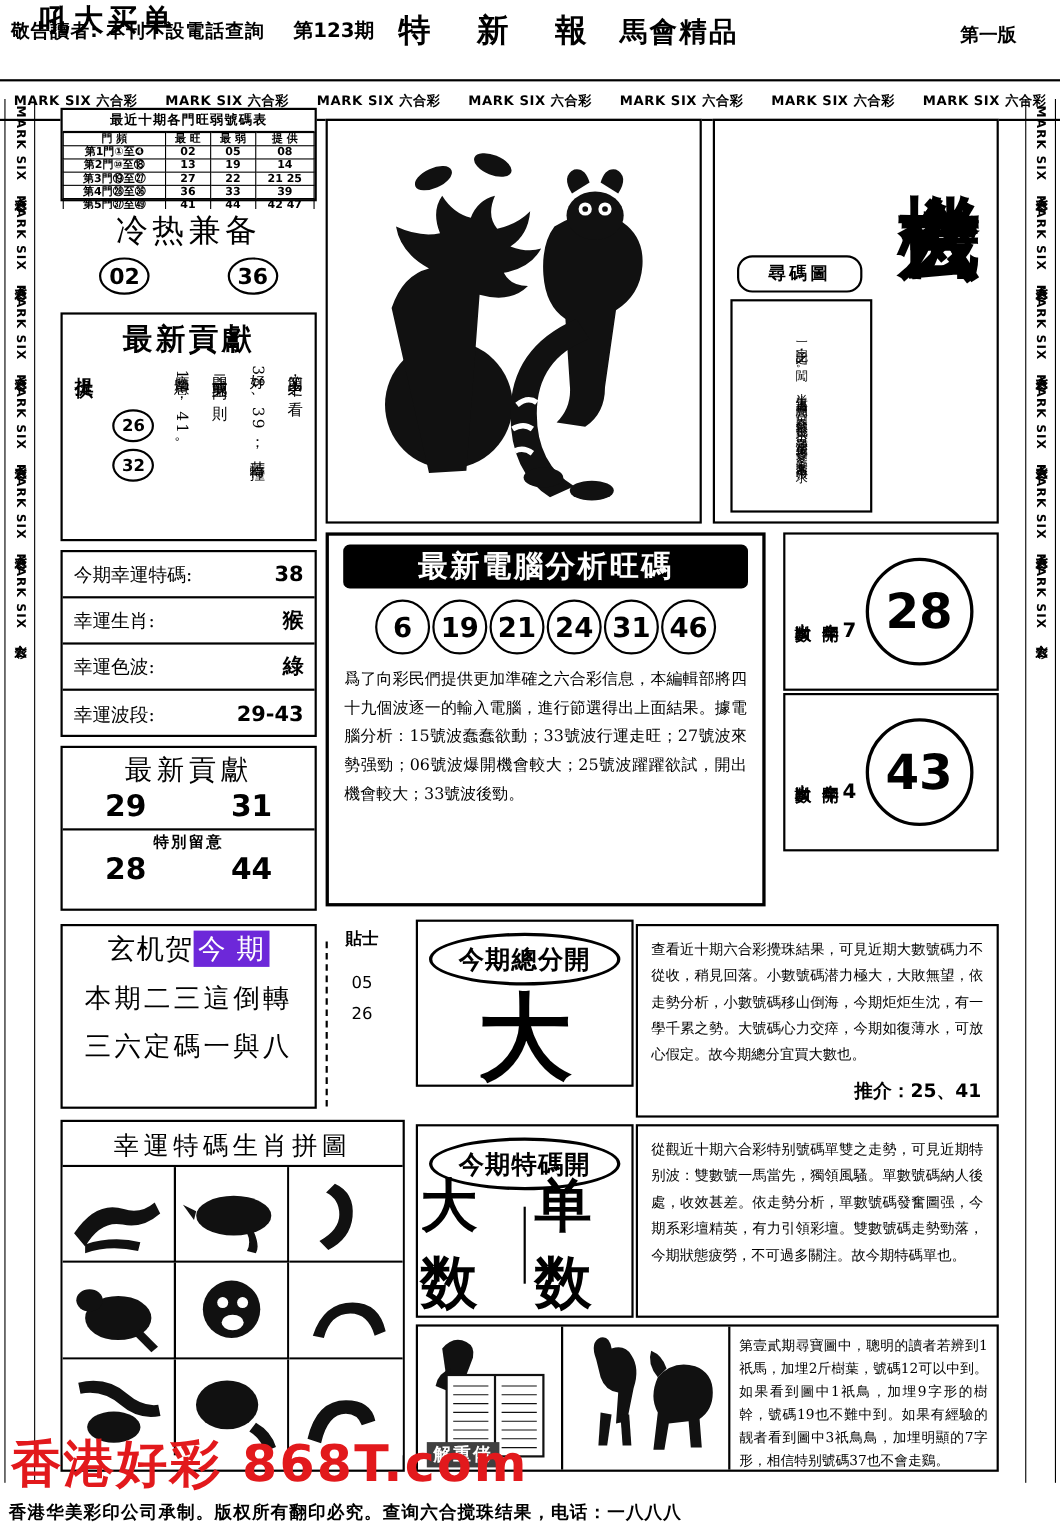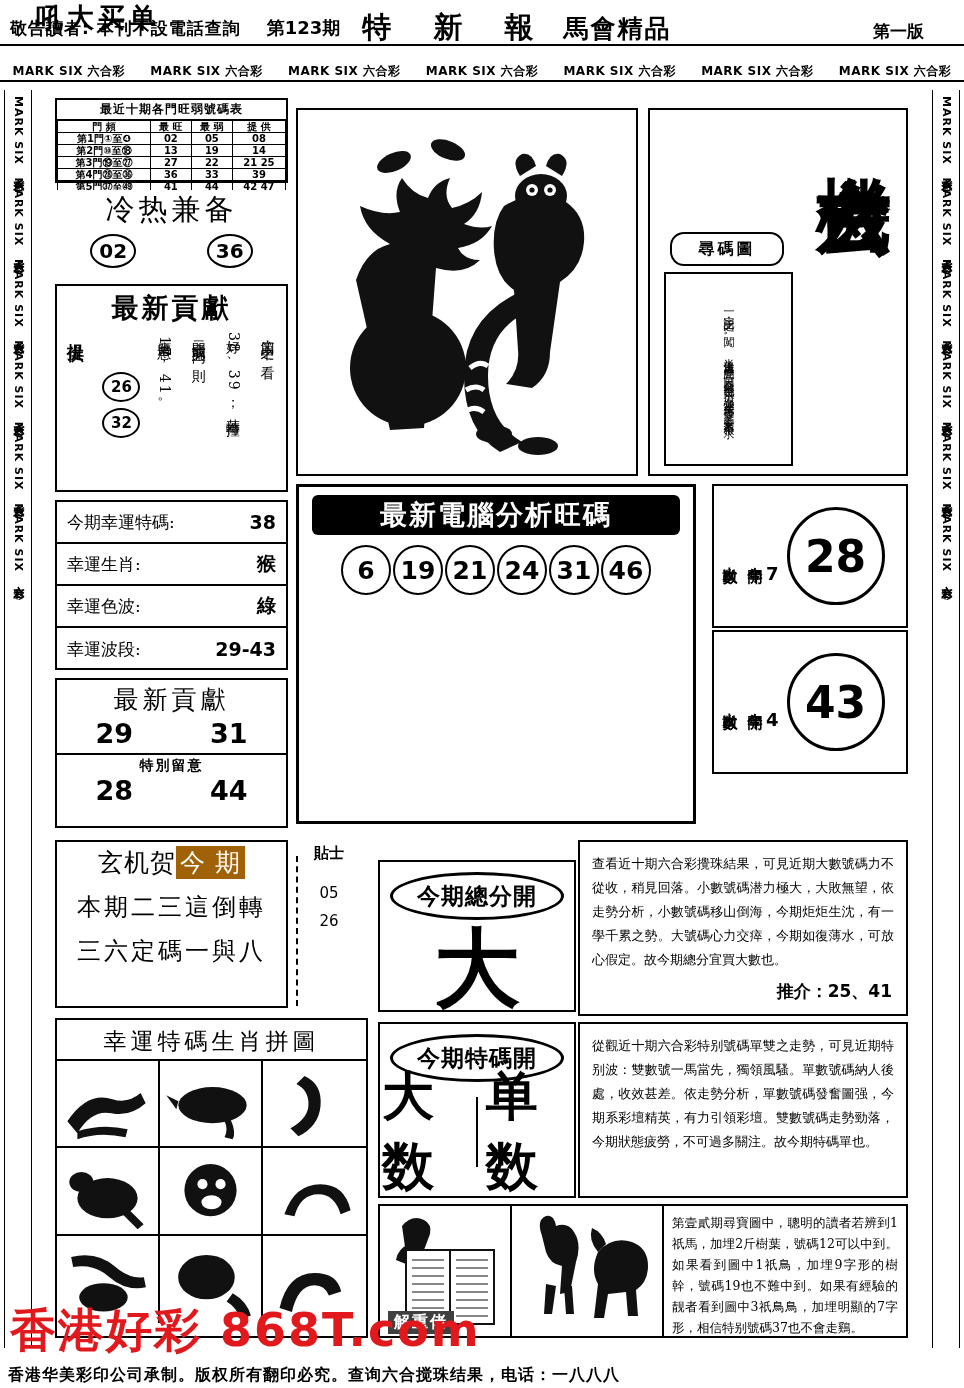--- a/index.html
+++ b/index.html
@@ -19,22 +19,22 @@
     display:flex;align-items:center;
   }
   .mh-note{font-size:17px;font-weight:bold;margin-left:10px;letter-spacing:1px;}
   .mh-issue{font-size:18px;font-weight:bold;margin-left:26px;}
   .mh-title{font-size:29px;font-weight:bold;margin-left:22px;letter-spacing:16px;font-family:"DejaVu Serif","Liberation Serif",serif;}
   .mh-sub{font-size:25px;font-weight:bold;margin-left:14px;letter-spacing:2px;font-family:"DejaVu Serif","Liberation Serif",serif;}
   .mh-edition{font-size:17px;font-weight:bold;position:absolute;right:40px;top:20px;}
 
   
   .strip{
-    position:absolute;left:0;top:44px;width:964px;height:34px;
-    display:flex;align-items:flex-end;justify-content:space-around;
+    position:absolute;left:0;top:72px;width:964px;height:34px;
+    display:flex;align-items:center;justify-content:space-around;
     border-top:2px solid #000;border-bottom:2px solid #000;
     background:#fff;
   }
   .strip .cell{font-size:12px;font-weight:bold;letter-spacing:.5px;white-space:nowrap;}
 
   
   .rail{
     position:absolute;top:90px;width:26px;height:1258px;
     border-left:1px solid #000;border-right:1px solid #000;
     overflow:hidden;
@@ -93,21 +93,21 @@
   
   .gongxian{left:55px;top:678px;width:233px;height:150px;}
   .gongxian .h{text-align:center;font-size:25px;font-family:"DejaVu Serif","Liberation Serif",serif;letter-spacing:4px;margin-top:3px;}
   .gongxian .pair{display:flex;justify-content:space-around;font-size:27px;font-weight:bold;margin-top:2px;}
   .gongxian .mid{text-align:center;font-size:14px;font-weight:bold;letter-spacing:2px;border-top:2px solid #000;margin-top:4px;padding-top:2px;}
   .gongxian .pair2{display:flex;justify-content:space-around;font-size:27px;font-weight:bold;}
 
   
   .xuanji{left:55px;top:840px;width:233px;height:168px;}
   .xuanji .h{display:flex;align-items:center;justify-content:center;font-size:25px;font-family:"DejaVu Serif","Liberation Serif",serif;margin-top:4px;letter-spacing:1px;}
-  .xuanji .h .inv{background:#a16207;color:#fff;padding:0 4px;}
+  .xuanji .h .inv{background:#6d28d9;color:#fff;padding:0 4px;}
   .xuanji .l{text-align:center;font-size:24px;font-family:"DejaVu Serif","Liberation Serif",serif;letter-spacing:3px;margin-top:12px;}
 
   
   .tips{position:absolute;left:300px;top:845px;width:58px;height:160px;}
   .tips .hd{font-size:15px;font-weight:bold;text-align:center;line-height:17px;font-family:"DejaVu Serif","Liberation Serif",serif;}
   .tips .n{font-size:15px;text-align:center;margin-top:22px;}
   .tips .n2{font-size:15px;text-align:center;margin-top:10px;}
   .dashed{position:absolute;left:296px;top:856px;height:150px;border-left:2px dashed #000;}
 
   
@@ -164,21 +164,21 @@
   .stat .bignum{
     margin-left:8px;width:92px;height:92px;border:3px solid #000;border-radius:50%;
     display:flex;align-items:center;justify-content:center;font-size:44px;font-weight:bold;
   }
 
   
   .hou{left:712px;top:782px;width:196px;height:46px;border:none;}
   .hou .t{text-align:center;font-size:27px;font-weight:bold;letter-spacing:4px;font-family:"DejaVu Serif","Liberation Serif",serif;}
 
   
-  .sec-da{left:378px;top:860px;width:198px;height:152px;}
+  .sec-da{left:378px;top:836px;width:198px;height:152px;}
   .oval{
     margin:10px auto 0 auto;width:168px;height:42px;border:3px solid #000;border-radius:50%;
     display:flex;align-items:center;justify-content:center;font-size:23px;font-weight:bold;letter-spacing:1px;
     font-family:"DejaVu Serif","Liberation Serif",serif;
   }
   .bigchar{text-align:center;font-size:86px;font-weight:bold;line-height:96px;font-family:"DejaVu Serif","Liberation Serif",serif;}
 
   .txt-da{left:578px;top:840px;width:330px;height:176px;}
   .txt-da .p{margin:10px 12px 0 12px;font-size:13px;line-height:24px;text-align:justify;font-family:"DejaVu Serif","Liberation Serif",serif;}
   .txt-da .rec{text-align:right;font-size:17px;font-weight:bold;margin:8px 14px 0 0;}
@@ -464,20 +464,21 @@
   <div class="box analysis">
     <div class="banner">最新電腦分析旺碼</div>
     <div class="balls">
       <div class="ball">6</div>
       <div class="ball">19</div>
       <div class="ball">21</div>
       <div class="ball">24</div>
       <div class="ball">31</div>
       <div class="ball">46</div>
     </div>
+    <div class="para">爲了向彩民們提供更加準確之六合彩信息，本編輯部將四十九個波逐一的輸入電腦，進行節選得出上面結果。據電腦分析：15號波蠢蠢欲動；33號波行運走旺；27號波來勢强勁；06號波爆開機會較大；25號波躍躍欲試，開出機會較大；33號波後勁。</div>
   </div>
 
   <div class="box stat s1">
     <div class="inner">
       <div class="lab">出次數</div>
       <div class="lab">今年開</div>
       <div class="cnt">7</div>
       <div class="bignum">28</div>
     </div>
   </div>

